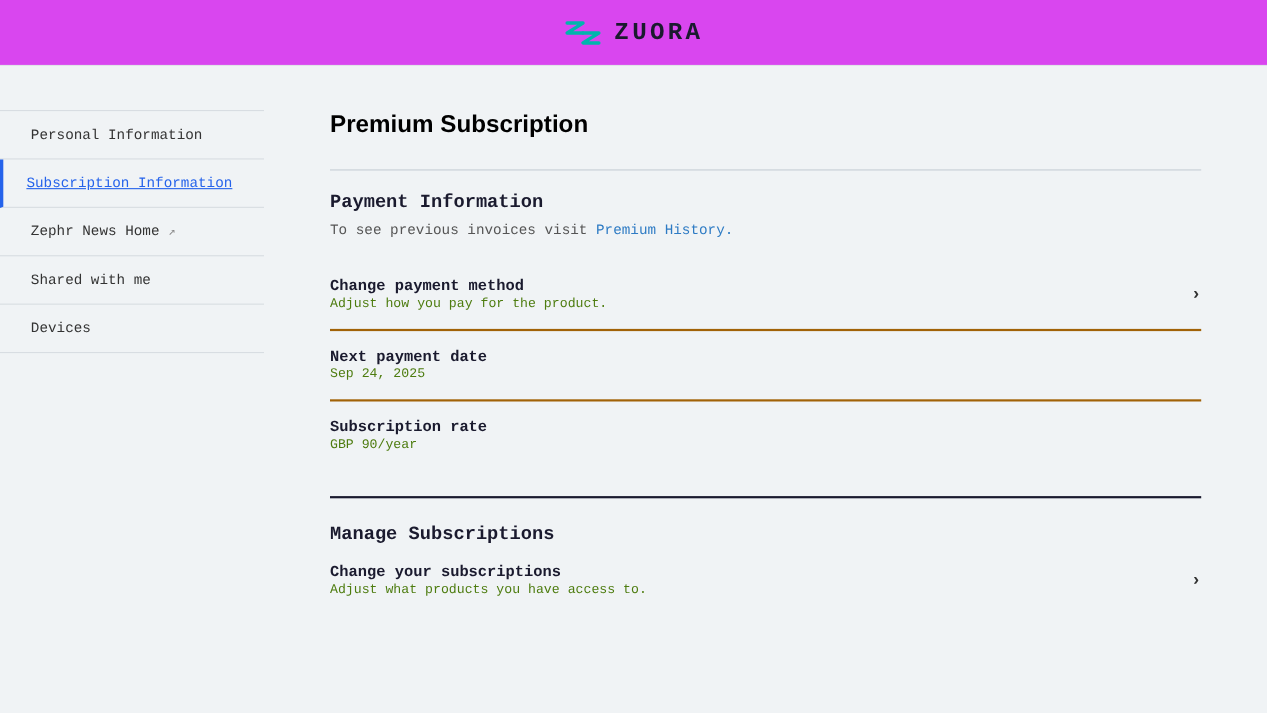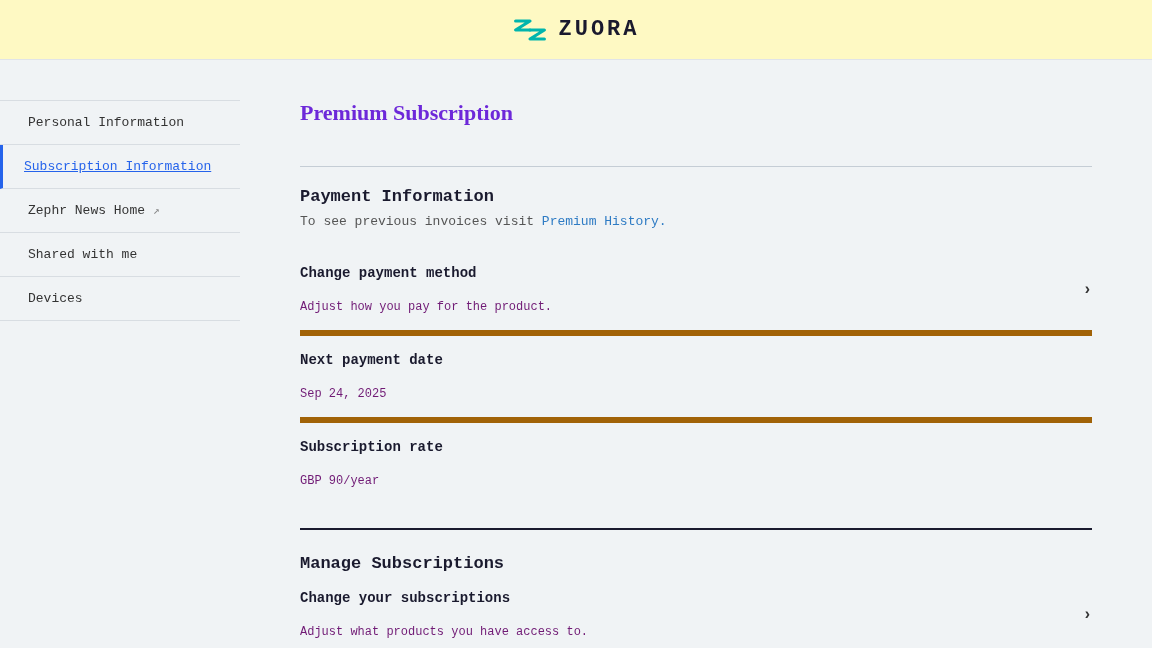--- a/index.html
+++ b/index.html
@@ -11,21 +11,21 @@
     body {
       width: 1152px;
       height: 648px;
       background-color: #f0f3f5;
       font-family: 'Courier New', Courier, monospace;
       overflow: hidden;
     }
 
     
     .header {
-      background-color: #fef9c3;
+      background-color: #d946ef;
       height: 60px;
       display: flex;
       align-items: center;
       justify-content: center;
       border-bottom: 1px solid #e0e4e8;
     }
 
     .logo-container {
       display: flex;
       align-items: center;
@@ -98,23 +98,23 @@
     
     .content {
       flex: 1;
       padding: 40px 60px;
       overflow-y: auto;
     }
 
     .page-title {
       font-size: 22px;
       font-weight: 600;
-      color: #6d28d9;
-      margin-bottom: 40px;
-      font-family: Liberation Serif, serif;
+      color: #000000;
+      margin-bottom: 28px;
+      font-family: Liberation Sans, sans-serif;
     }
 
     .section-divider {
       border: none;
       border-top: 1px solid #c5cdd5;
       margin: 12px 0 20px 0;
     }
 
     .section-title {
       font-size: 17px;
@@ -131,21 +131,21 @@
       font-family: 'Courier New', Courier, monospace;
     }
 
     .section-subtitle a {
       color: #2e7bc4;
       text-decoration: none;
     }
 
     .info-row {
       padding: 16px 0;
-      border-bottom: 6px solid #a16207;
+      border-bottom: 2px solid #a16207;
     }
 
     .info-row:last-child {
       border-bottom: none;
     }
 
     .info-row-header {
       display: flex;
       align-items: center;
       justify-content: space-between;
@@ -154,22 +154,22 @@
 
     .info-row-title {
       font-size: 14px;
       font-weight: 600;
       color: #1a1a2e;
       font-family: 'Courier New', Courier, monospace;
     }
 
     .info-row-desc {
       font-size: 12px;
-      color: #701a75;
-      margin-top: 19px;
+      color: #4d7c0f;
+      margin-top: 0;
       font-family: 'Courier New', Courier, monospace;
     }
 
     .chevron-right {
       color: #333;
       font-size: 16px;
       font-weight: bold;
     }
 
     .thick-divider {

